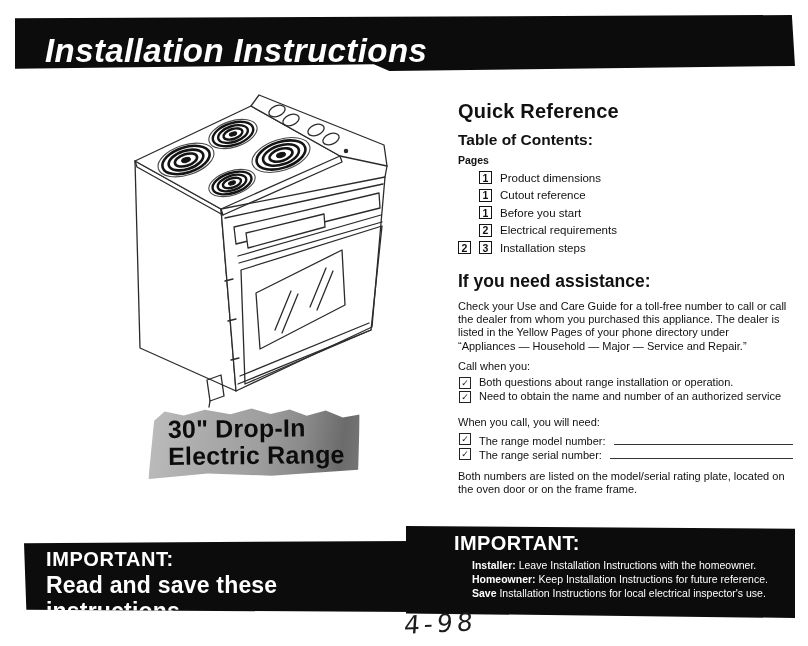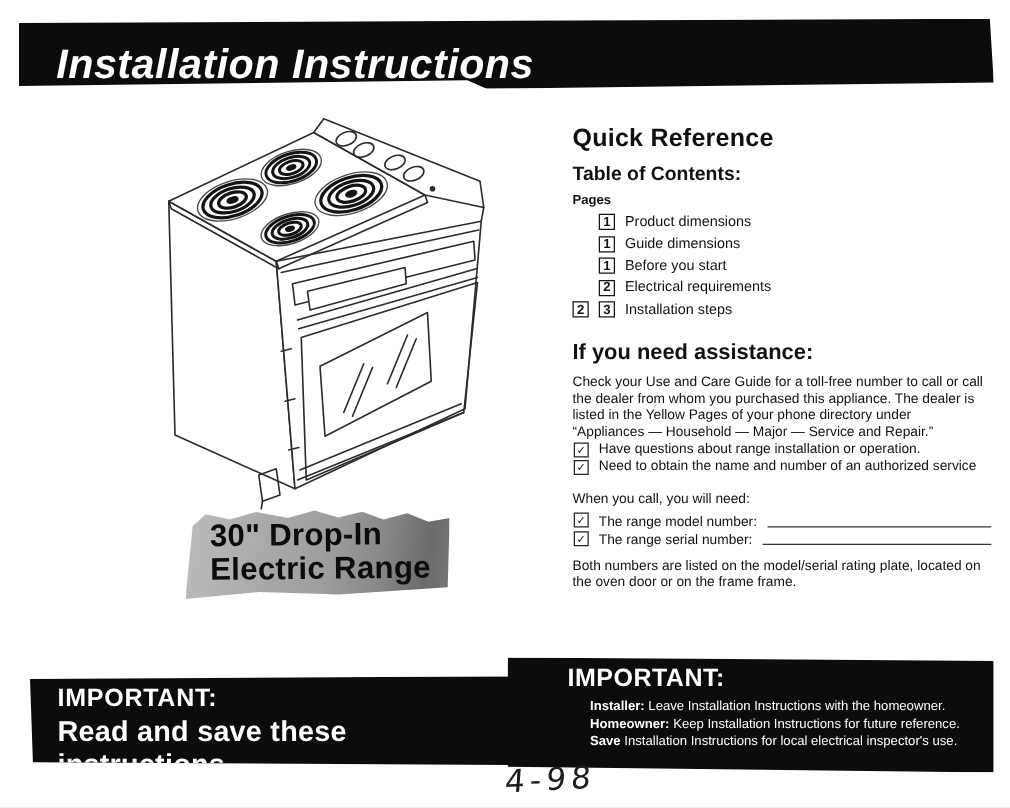--- a/index.html
+++ b/index.html
@@ -186,21 +186,21 @@
     <div class="pages-label">Pages</div>
 
     <div class="toc-row">
       <span class="toc-slot"></span>
       <span class="pagebox">1</span>
       <span class="toc-label">Product dimensions</span>
     </div>
     <div class="toc-row">
       <span class="toc-slot"></span>
       <span class="pagebox">1</span>
-      <span class="toc-label">Guide dimensions</span>
+      <span class="toc-label">Cutout reference</span>
     </div>
     <div class="toc-row">
       <span class="toc-slot"></span>
       <span class="pagebox">1</span>
       <span class="toc-label">Before you start</span>
     </div>
     <div class="toc-row">
       <span class="toc-slot"></span>
       <span class="pagebox">2</span>
       <span class="toc-label">Electrical requirements</span>
@@ -212,23 +212,24 @@
       <span class="pagebox">3</span>
       <span class="toc-label">Installation steps</span>
     </div>
 
     <h3 class="assist-heading">If you need assistance:</h3>
     <div class="body-line">Check your Use and Care Guide for a toll-free number to call or call</div>
     <div class="body-line">the dealer from whom you purchased this appliance. The dealer is</div>
     <div class="body-line">listed in the Yellow Pages of your phone directory under</div>
     <div class="body-line">“Appliances — Household — Major — Service and Repair.”</div>
 
+    <div class="sub-heading">Call when you:</div>
     <div class="cb-row">
       <span class="cb">✓</span>
-      <span>Have questions about range installation or operation.</span>
+      <span>Both questions about range installation or operation.</span>
     </div>
     <div class="cb-row">
       <span class="cb">✓</span>
       <span>
         <span class="body-line" style="display:block">Need to obtain the name and number of an authorized service</span>
       </span>
     </div>
 
     <div class="sub-heading" style="margin-top:13px">When you call, you will need:</div>
     <div class="need-row">

